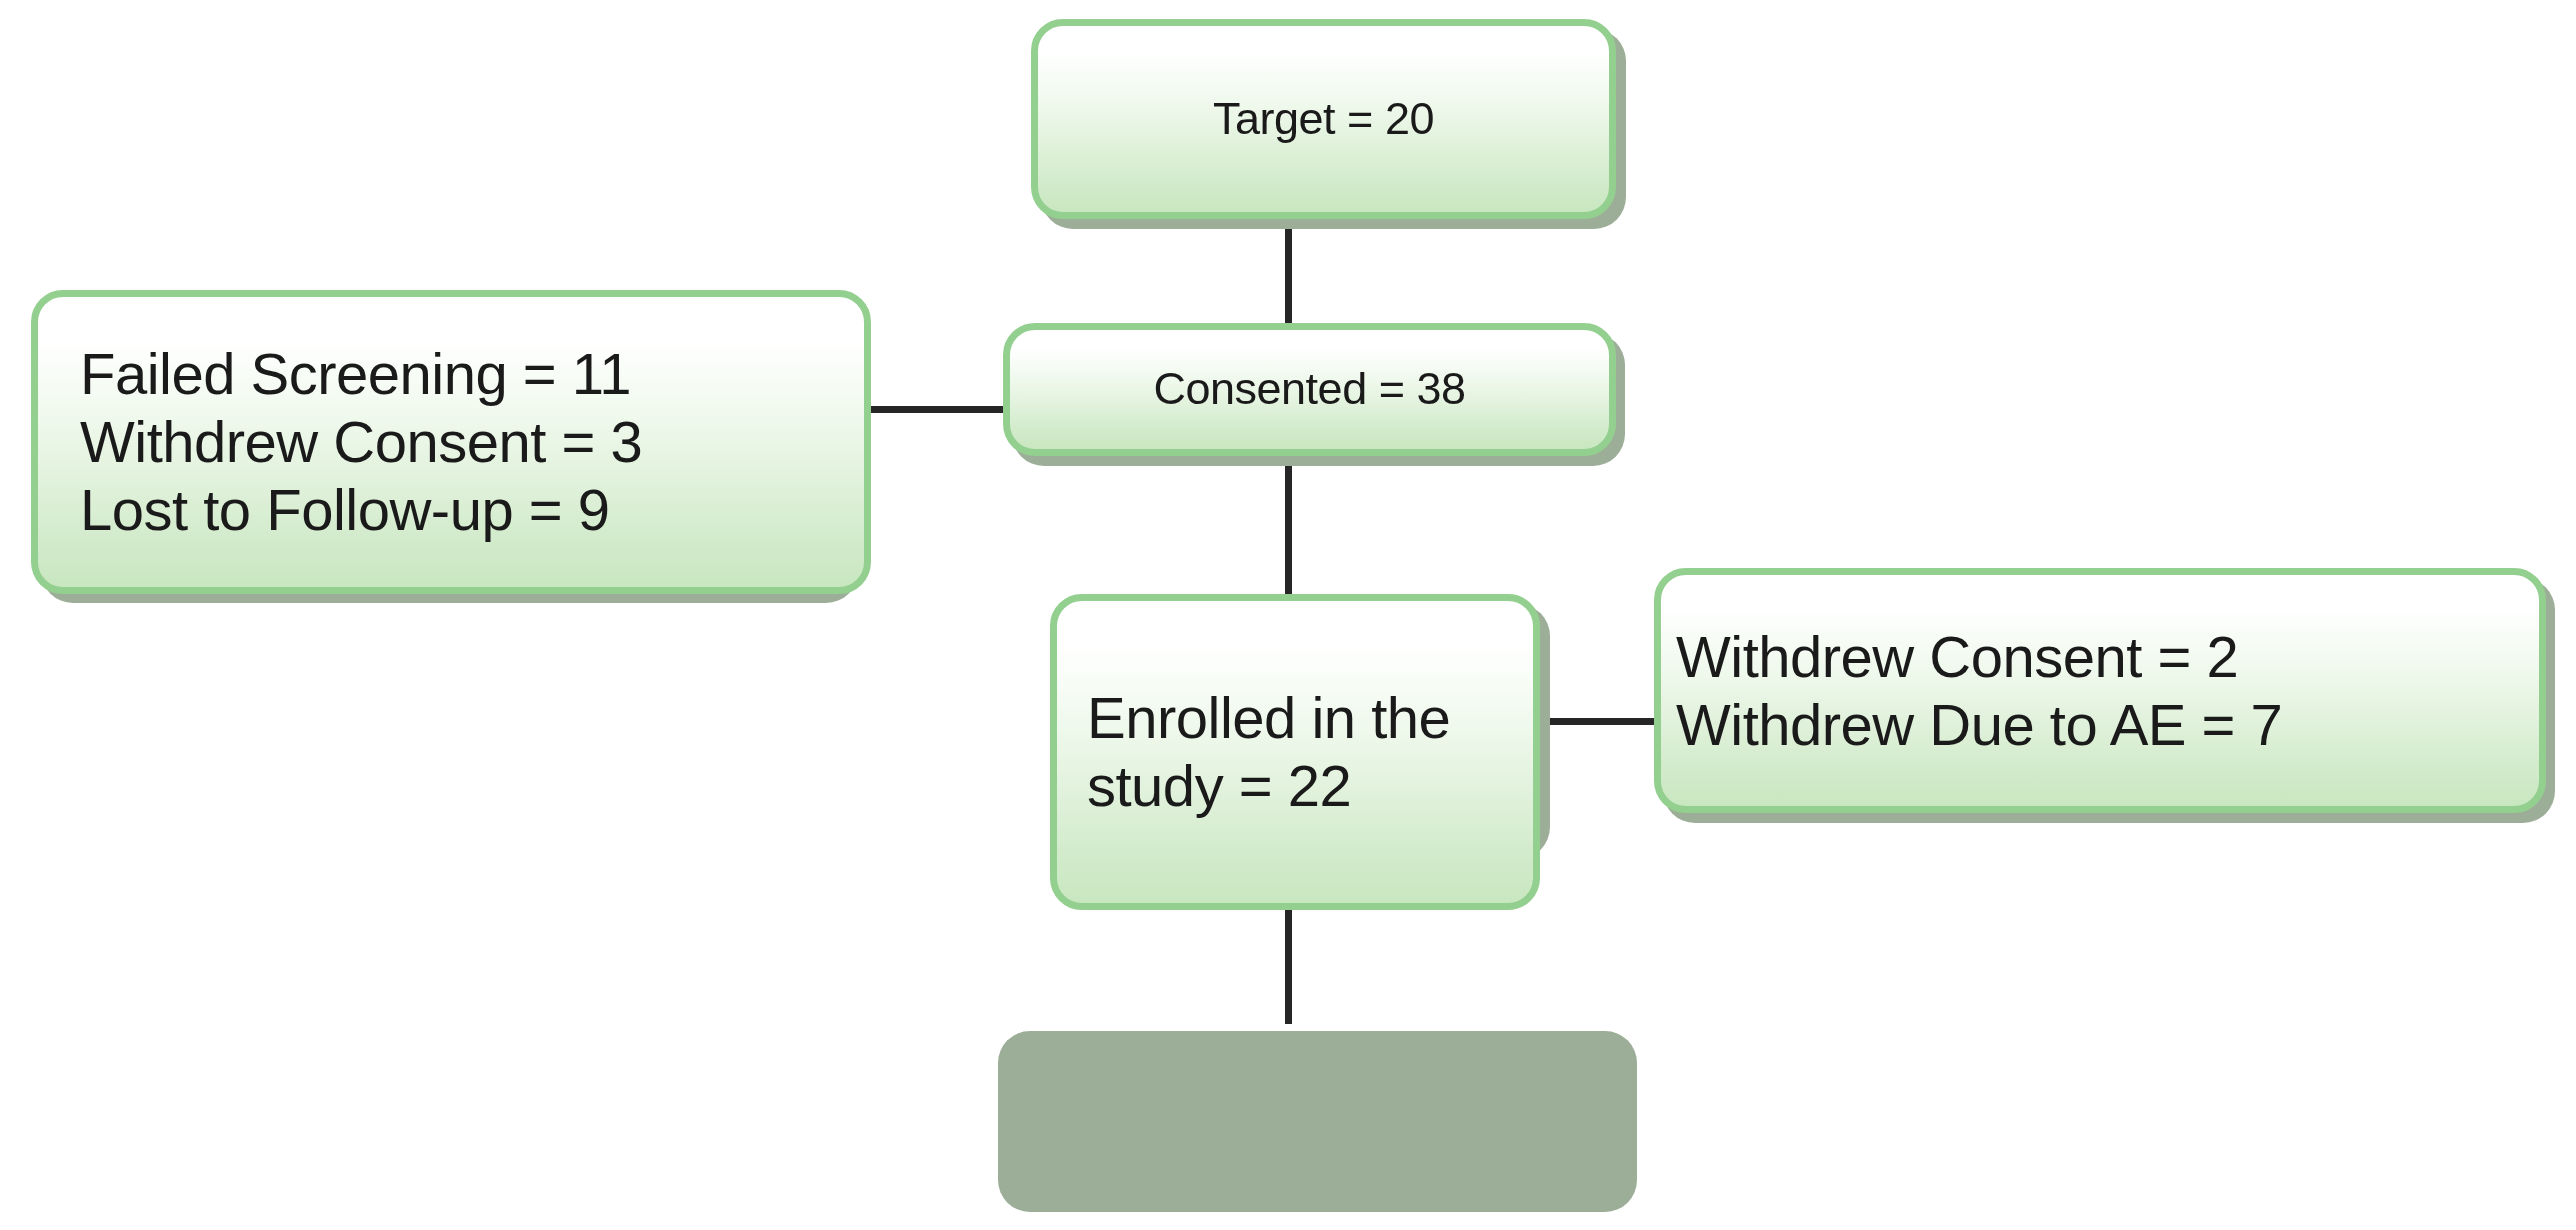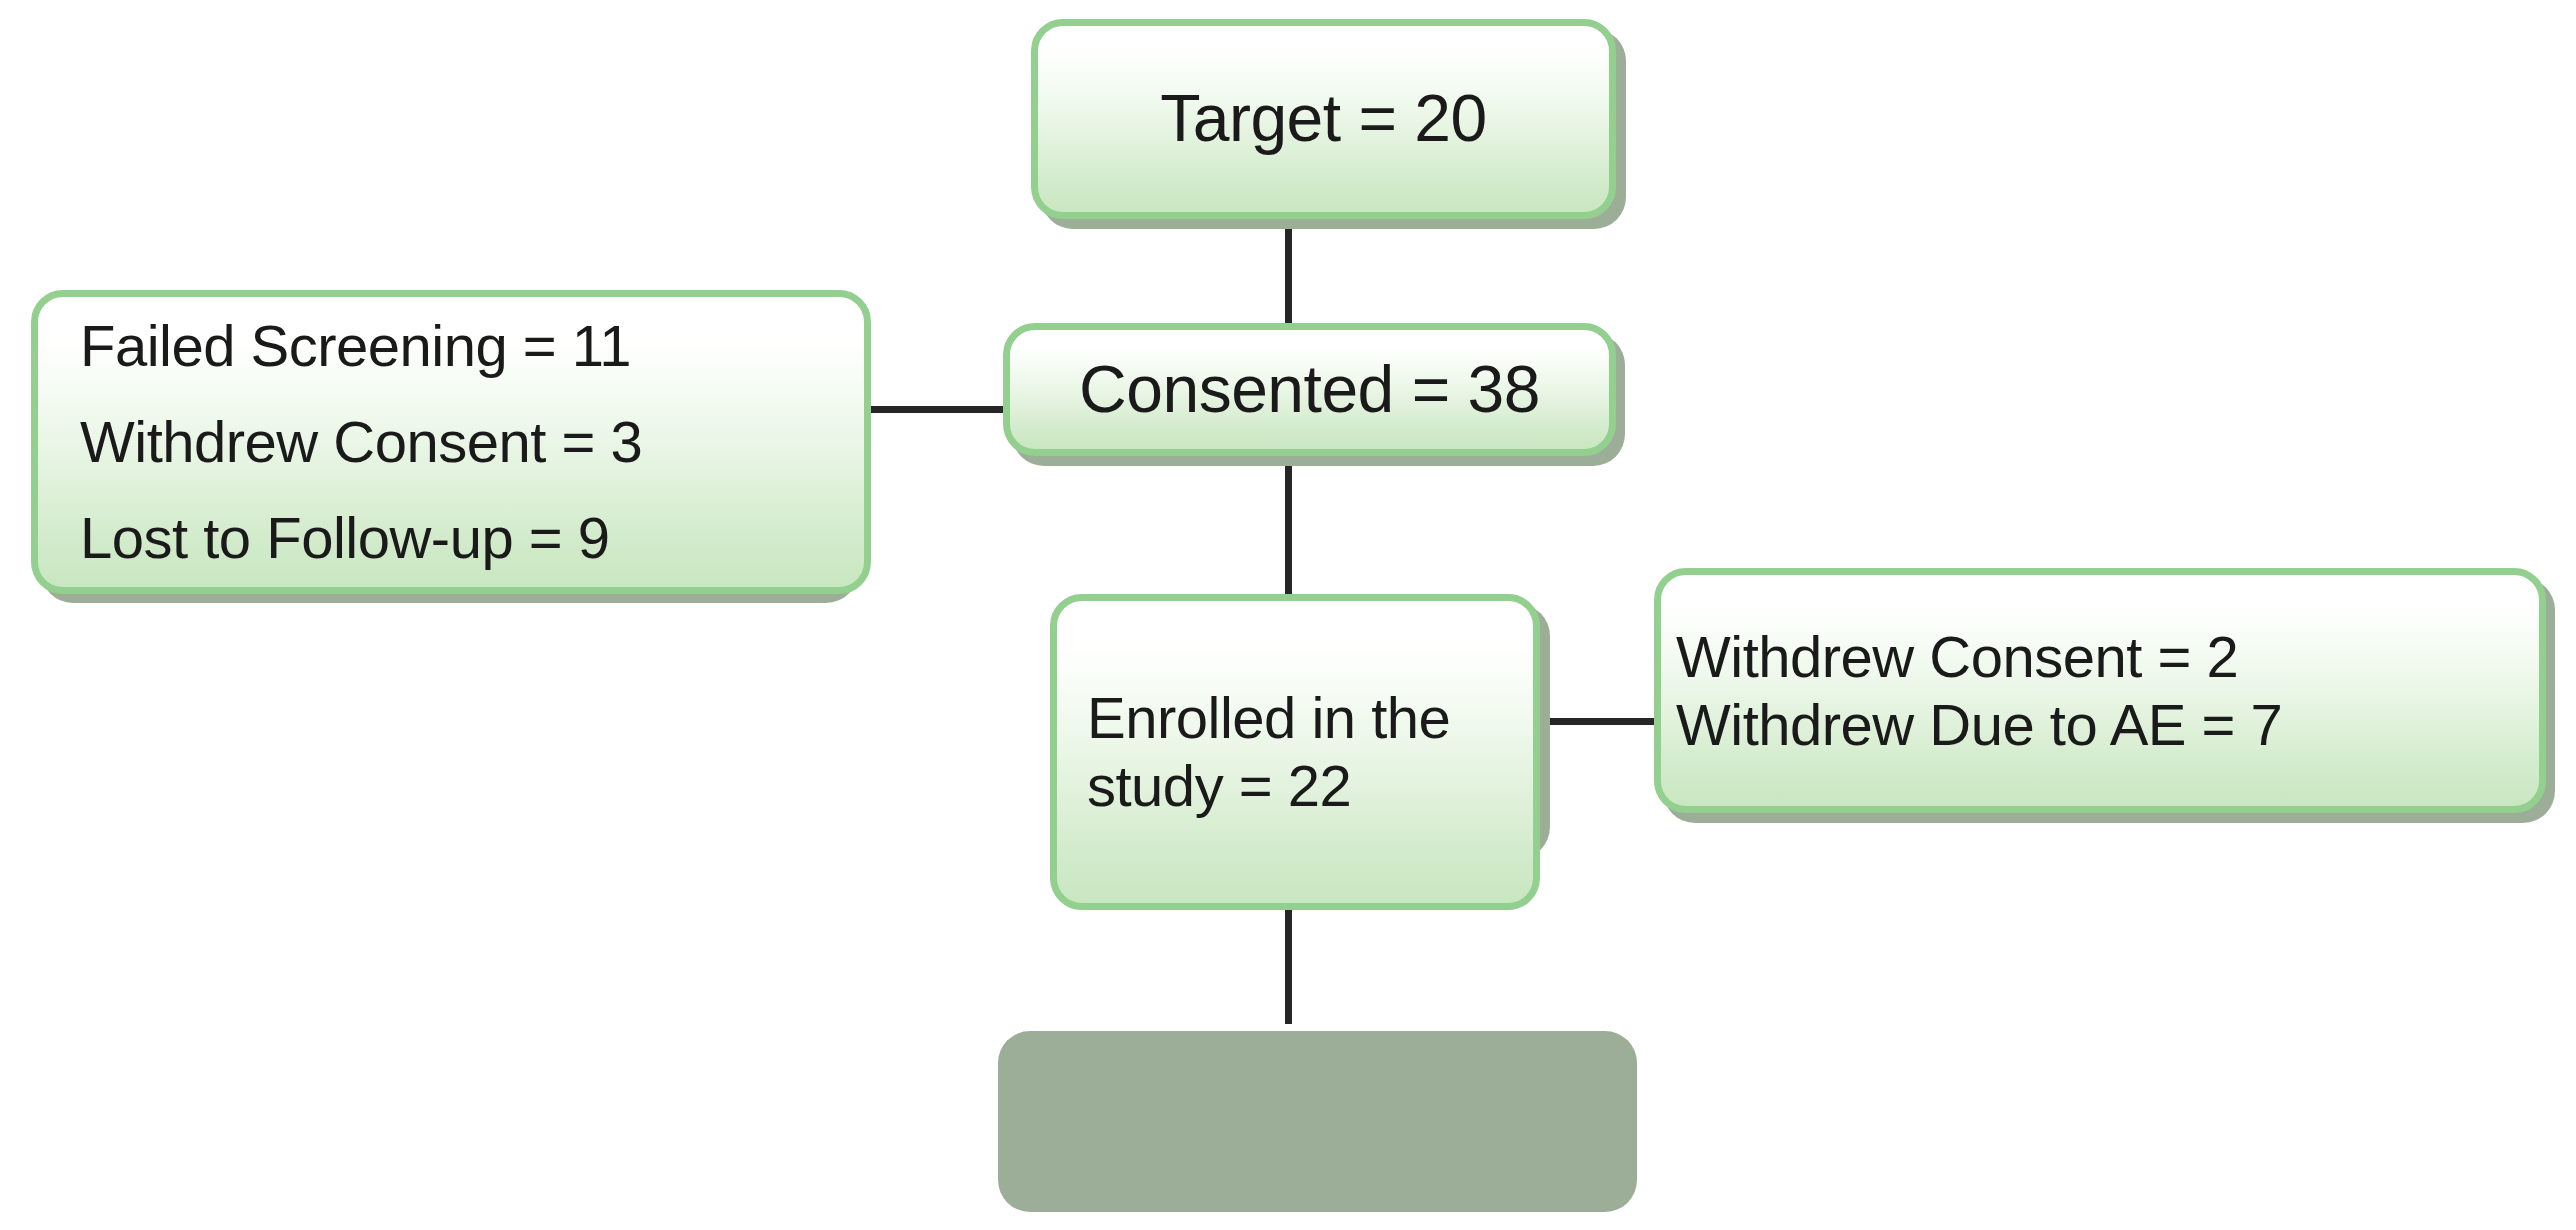--- a/index.html
+++ b/index.html
@@ -50,21 +50,21 @@
   }
   .node .line {
     white-space: pre;
     line-height: 1.17;
   }
 
   
   .align-center { align-items: center; }
   .align-left   { align-items: flex-start; }
   .t60 { font-size: 58px; }
-  .t62 { font-size: 66px; }
+  .t62 { font-size: 45px; }
 
   .pad-l-44 { padding-left: 42px; }
   .pad-l-36 { padding-left: 15px; }
   .pad-l-32 { padding-left: 30px; }
 </style>
 </head>
 <body>
 
 <div id="canvas">
 
@@ -77,21 +77,21 @@
   <div class="connector" style="left:1538px; top:718px; width:120px; height:6.7px;"></div>
 
   <div class="connector" style="left:1285px; top:853px; width:6.7px; height:171px;"></div>
 
   <div class="node-shadow" style="left:1041px; top:28.5px; width:585px; height:200px;"></div>
   <div class="node align-center t62" style="left:1031px; top:19px; width:585px; height:200px;">
     <div class="line">Target = 20</div>
   </div>
 
   <div class="node-shadow" style="left:41px; top:299px; width:817px; height:304px;"></div>
-  <div class="node align-left t60 pad-l-44" style="left:31px; top:290px; width:840px; height:304px;gap:28px;">
+  <div class="node align-left t60 pad-l-44" style="left:31px; top:290px; width:840px; height:304px;">
     <div class="line">Failed Screening = 11</div>
     <div class="line">Withdrew Consent = 3</div>
     <div class="line">Lost to Follow-up = 9</div>
   </div>
 
   <div class="node-shadow" style="left:1012px; top:333px; width:613px; height:133px;"></div>
   <div class="node align-center t62" style="left:1003px; top:323px; width:613px; height:133px;">
     <div class="line">Consented = 38</div>
   </div>
 

